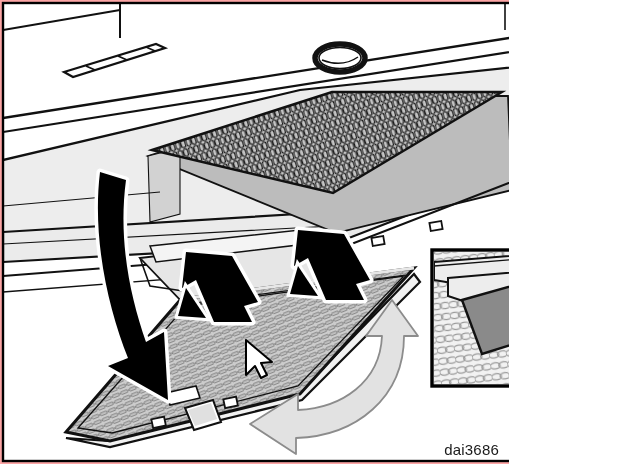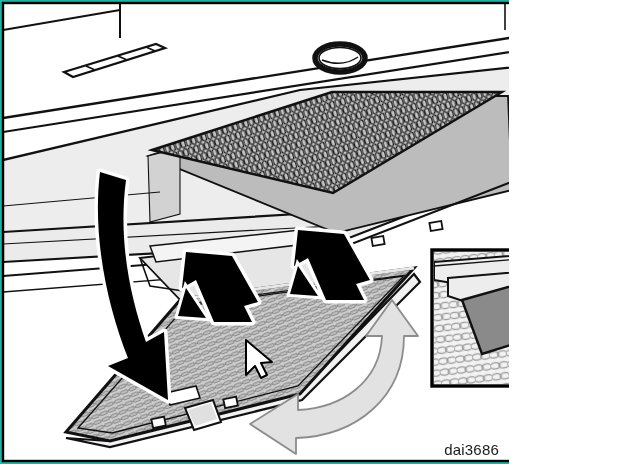--- a/index.html
+++ b/index.html
@@ -6,21 +6,21 @@
   html, body {
     margin: 0;
     padding: 0;
     background: #ffffff;
     font-family: "Liberation Sans", sans-serif;
   }
   #figure-root {
     position: relative;
     width: 509px;
     height: 464px;
-    background: #14b8a6;
+    background: #fca5a5;
     overflow: hidden;
   }
   #figure-svg {
     display: block;
     width: 625px;
     height: 464px;
   }
   #caption-layer {
     position: absolute;
     right: 10px;

